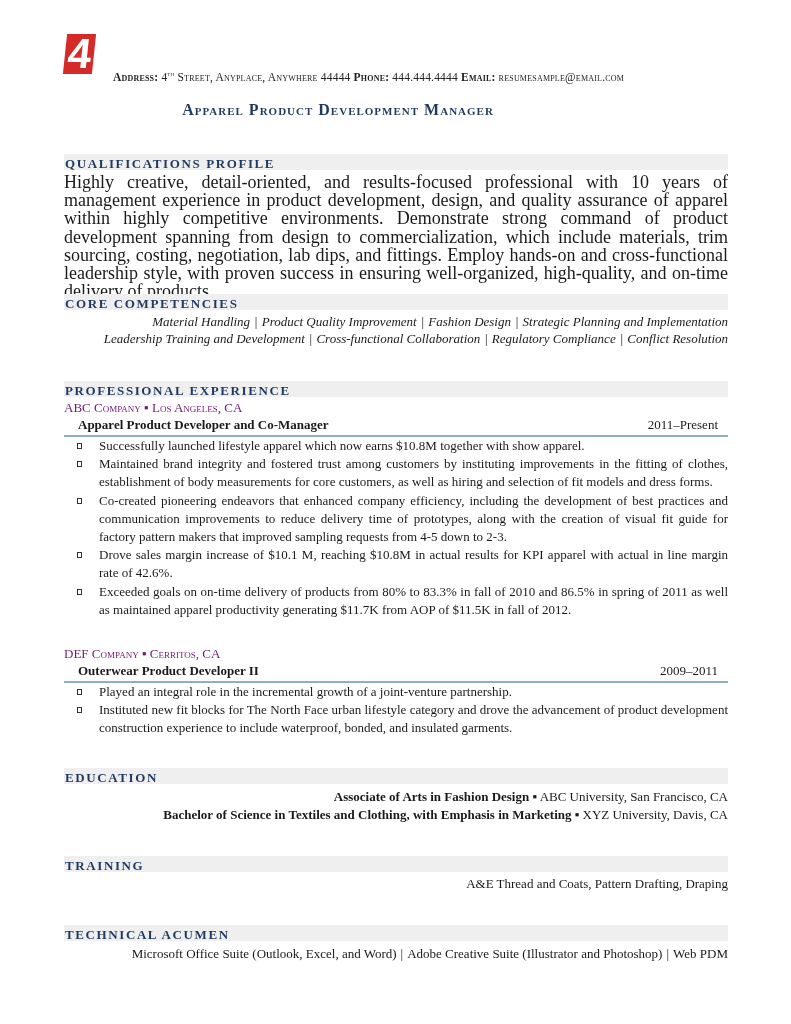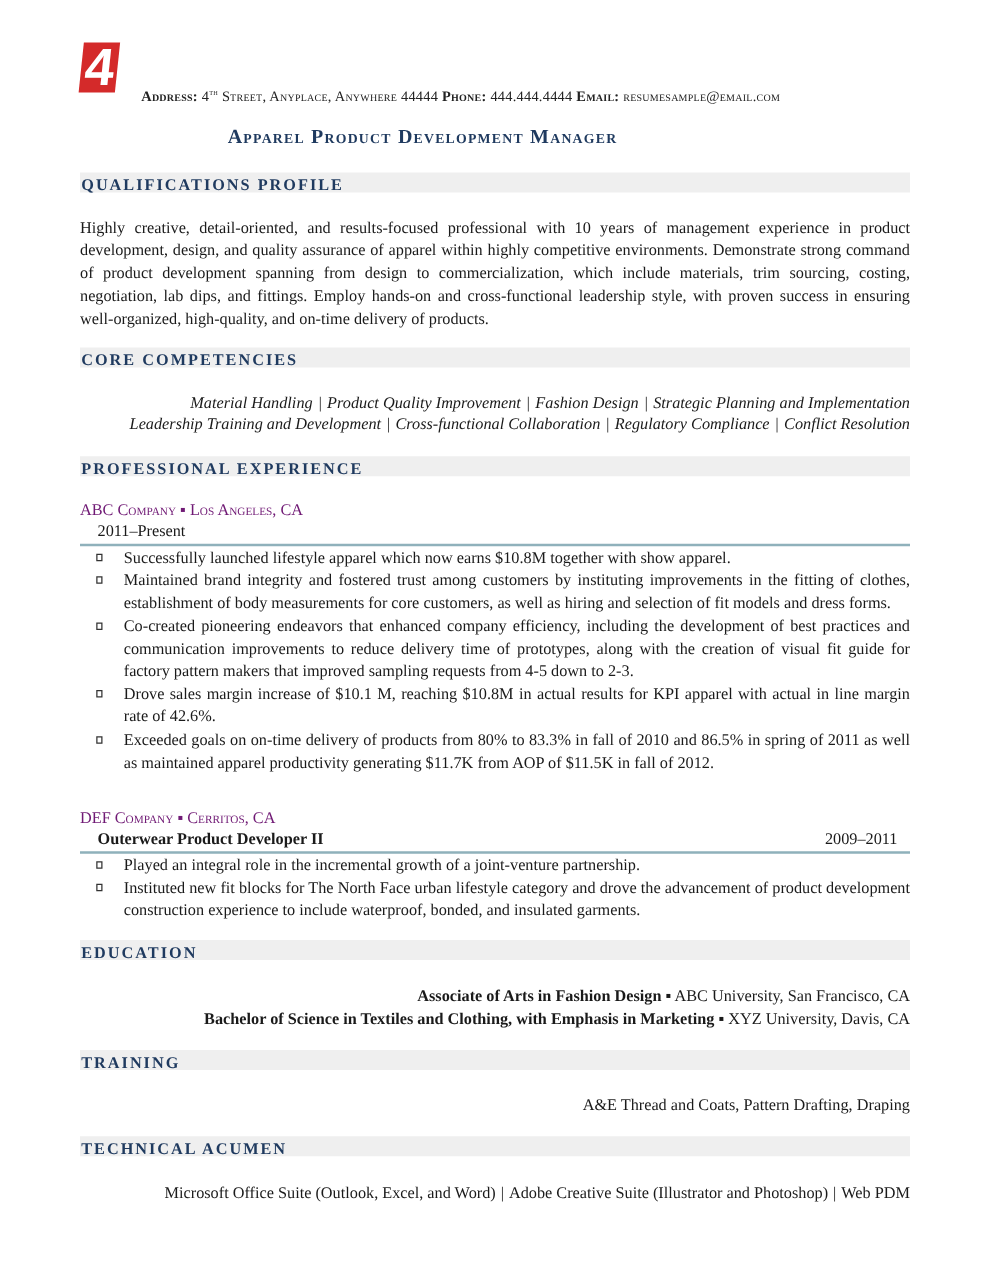--- a/index.html
+++ b/index.html
@@ -10,24 +10,24 @@
     .logo-resume { font-family: "Liberation Sans", "DejaVu Sans", sans-serif; font-weight: bold; font-size: 36px; color: #d42a2a; letter-spacing: -1.5px; line-height: 36px; }
     .logo-four { font-family: "Liberation Sans", "DejaVu Sans", sans-serif; font-weight: bold; font-size: 42px; color: #ffffff; background: #d42a2a; line-height: 40px; padding: 0 3px; margin: 0 1px; transform: skewX(-6deg); position: relative; top: 0px; }
     .logo-dummies { font-family: "Liberation Sans", "DejaVu Sans", sans-serif; font-weight: bold; font-size: 36px; color: #2a2a2a; letter-spacing: -1.5px; line-height: 36px; }
 
     .contact { position: absolute; left: 113px; top: 70px; font-size: 11.5px; font-variant: small-caps; color: #222; white-space: nowrap; letter-spacing: 0.2px; }
     .contact b { font-weight: bold; }
     .contact sup { font-size: 7px; }
 
     .job-title { position: absolute; left: 0; width: 676px; top: 101px; text-align: center; font-size: 16px; font-weight: bold; font-variant: small-caps; color: #1f3a5f; letter-spacing: 1px; }
 
-    .section-bar { position: absolute; left: 64px; width: 664px; height: 16px; background: #efefef; }
+    .section-bar { position: absolute; left: 64px; width: 664px; height: 16px; background: #efefef; margin-top: 16px; }
     .section-bar span { display: block; font-size: 13px; font-weight: bold; color: #1f3a5f; letter-spacing: 1.6px; line-height: 19px; padding-left: 1px; }
 
-    .para { position: absolute; left: 64px; width: 664px; font-size: 13px; line-height: 18.2px; text-align: justify; color: #1a1a1a; }
+    .para { position: absolute; left: 64px; width: 664px; font-size: 18px; line-height: 18.2px; text-align: justify; color: #1a1a1a; }
     .center { position: absolute; left: 64px; width: 664px; text-align: right; font-size: 13px; line-height: 18px; color: #1a1a1a; }
     .italic { font-style: italic; }
     .sep { padding: 0 4px; }
 
     .company { position: absolute; left: 64px; font-size: 13px; color: #701a75; font-variant: small-caps; }
     .role-row { position: absolute; left: 64px; width: 664px; height: 20px; border-bottom: 2px solid #8fb1bb; display: flex; justify-content: space-between; align-items: flex-start; padding-left: 14px; }
     .role-row .role { font-weight: bold; font-size: 13px; }
     .role-row .dates { font-size: 13px; padding-right: 10px; }
 
     .bullets { position: absolute; left: 64px; width: 664px; list-style: none; }
@@ -71,20 +71,21 @@
 <div class="section-bar" style="top:365px;">
   <span>PROFESSIONAL EXPERIENCE</span>
 </div>
 
 <div class="company" style="top:400px;">
   <span>ABC Company</span>
   <span>▪</span>
   <span>Los Angeles, CA</span>
 </div>
 <div class="role-row" style="top:417px;">
+  <span class="role">Apparel Product Developer and Co-Manager</span>
   <span class="dates">2011–Present</span>
 </div>
 <ul class="bullets" style="top:437px;">
   <li><span class="bullet-icon"></span><span>Successfully launched lifestyle apparel which now earns $10.8M together with show apparel.</span></li>
   <li><span class="bullet-icon"></span><span>Maintained brand integrity and fostered trust among customers by instituting improvements in the fitting of clothes, establishment of body measurements for core customers, as well as hiring and selection of fit models and dress forms.</span></li>
   <li><span class="bullet-icon"></span><span>Co-created pioneering endeavors that enhanced company efficiency, including the development of best practices and communication improvements to reduce delivery time of prototypes, along with the creation of visual fit guide for factory pattern makers that improved sampling requests from 4-5 down to 2-3.</span></li>
   <li><span class="bullet-icon"></span><span>Drove sales margin increase of $10.1 M, reaching $10.8M in actual results for KPI apparel with actual in line margin rate of 42.6%.</span></li>
   <li><span class="bullet-icon"></span><span>Exceeded goals on on-time delivery of products from 80% to 83.3% in fall of 2010 and 86.5% in spring of 2011 as well as maintained apparel productivity generating $11.7K from AOP of $11.5K in fall of 2012.</span></li>
 </ul>
 

